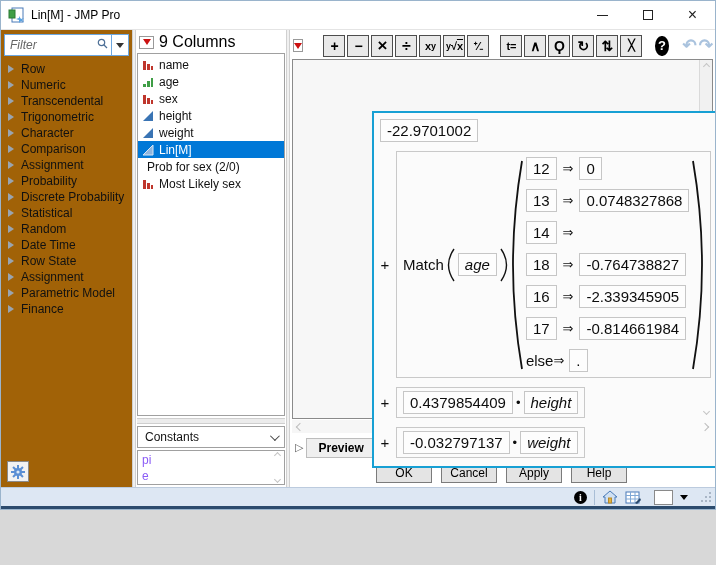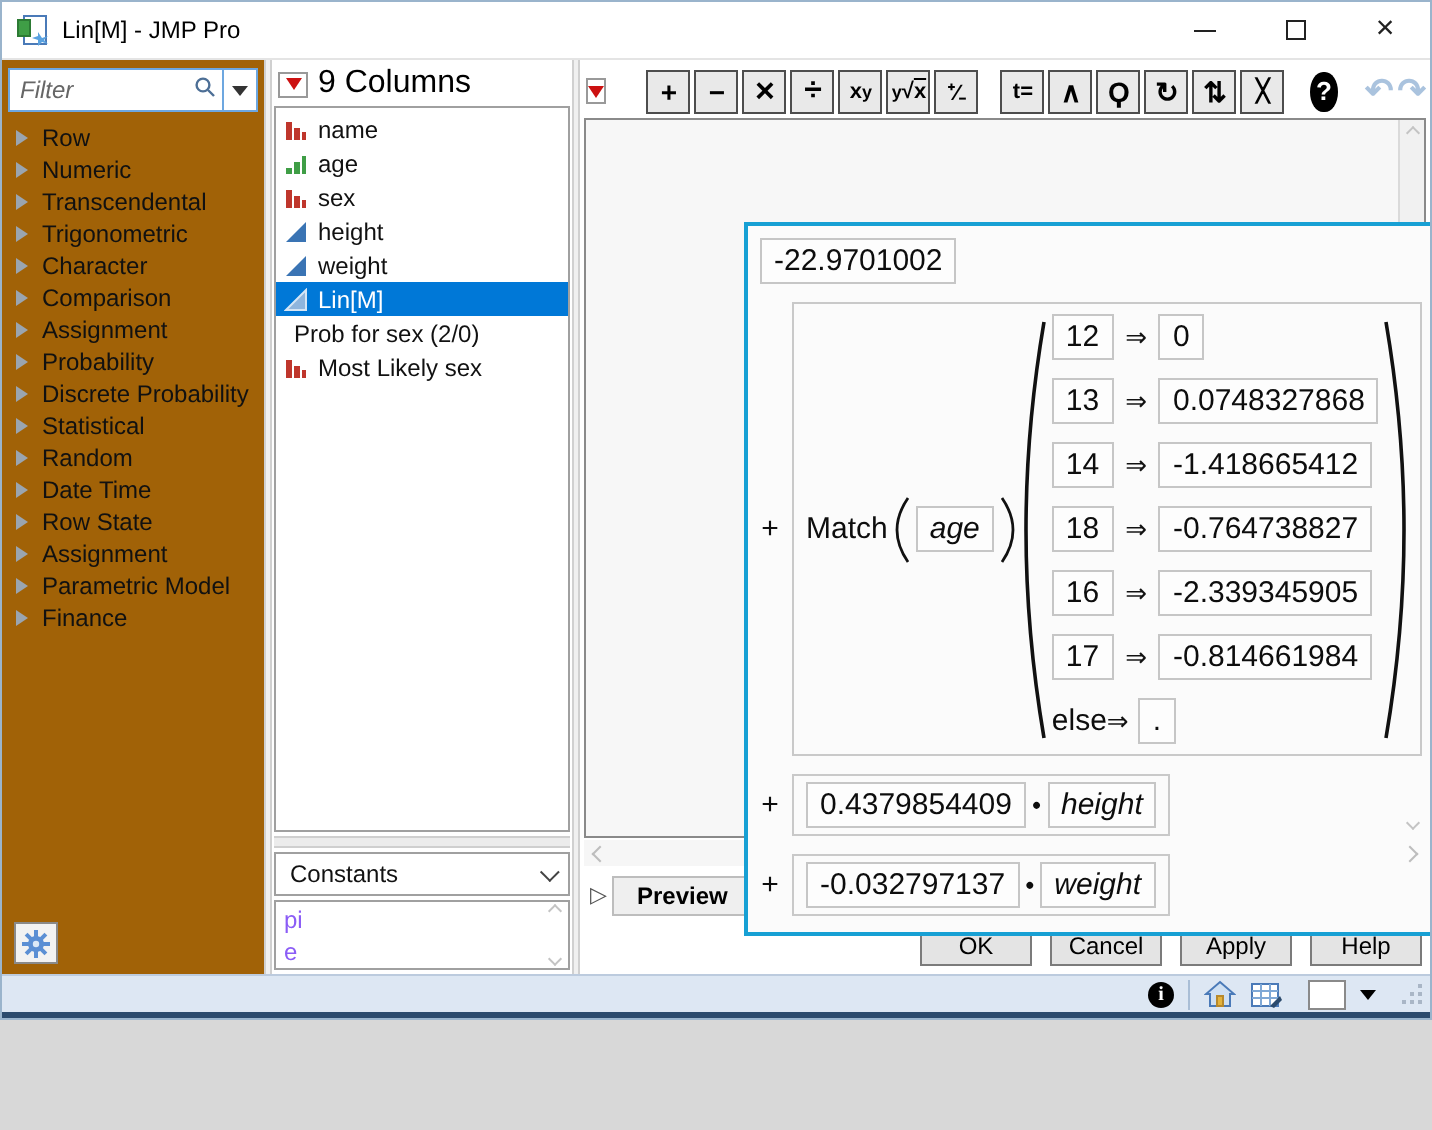--- a/index.html
+++ b/index.html
@@ -103,21 +103,21 @@
   .arrow { font-size:13px; color:#111; }
   .else-wrap { display:flex; align-items:center; gap:4px; }
   .dot-box { min-width:14px; text-align:center; }
   .bullet { font-size:13px; }
 
   .preview-row { flex:0 0 26px; display:flex; align-items:center; padding:3px 0 0 3px; }
   .disc { width:0; height:0; display:inline-block; }
   .disc-outline { color:#555; font-size:11px; margin-right:3px; font-family:"DejaVu Sans",sans-serif; }
   .preview-btn { border:1px solid #bdbdbd; background:#efefef; font-weight:bold; font-size:12px;
                  color:#000; padding:2px 11px; }
-  .footer-btns { flex:0 0 27px; display:flex; justify-content:flex-end; align-items:center; gap:9px; padding:3px 2px 4px 0; }
+  .footer-btns { flex:0 0 27px; display:flex; justify-content:center; align-items:center; gap:9px; padding:3px 2px 4px 0; }
   .btn { width:56px; height:21px; background:#e4e4e4; border:1px solid #7b7b7b; font-size:12px; color:#000; }
 
   
   .statusbar { flex:0 0 19px; background:#dde7f3; border-top:1px solid #bccbde; display:flex;
                align-items:center; justify-content:flex-end; padding-right:4px; gap:7px; }
   .info-dot { width:13px; height:13px; border-radius:50%; background:#000; color:#fff; font-size:10px;
               font-weight:bold; display:flex; align-items:center; justify-content:center; font-family:"Liberation Serif",serif; }
   .sb-sep { width:1px; height:15px; background:#a9bed6; }
   .swatch { width:19px; height:15px; background:#fff; border:1px solid #8a8a8a; margin-left:6px; }
   .grip { width:10px; height:10px; margin-left:6px; position:relative; }
@@ -385,21 +385,20 @@
                       <span class="vbox">0</span>
                     </div>
                   <div class="case-row">
                       <span class="vbox key-box">13</span>
                       <span class="arrow">⇒</span>
                       <span class="vbox">0.0748327868</span>
                     </div>
                   <div class="case-row">
                       <span class="vbox key-box">14</span>
                       <span class="arrow">⇒</span>
-                      <span class="vbox">-1.418665412</span>
                     </div>
                   <div class="case-row">
                       <span class="vbox key-box">18</span>
                       <span class="arrow">⇒</span>
                       <span class="vbox">-0.764738827</span>
                     </div>
                   <div class="case-row">
                       <span class="vbox key-box">16</span>
                       <span class="arrow">⇒</span>
                       <span class="vbox">-2.339345905</span>

